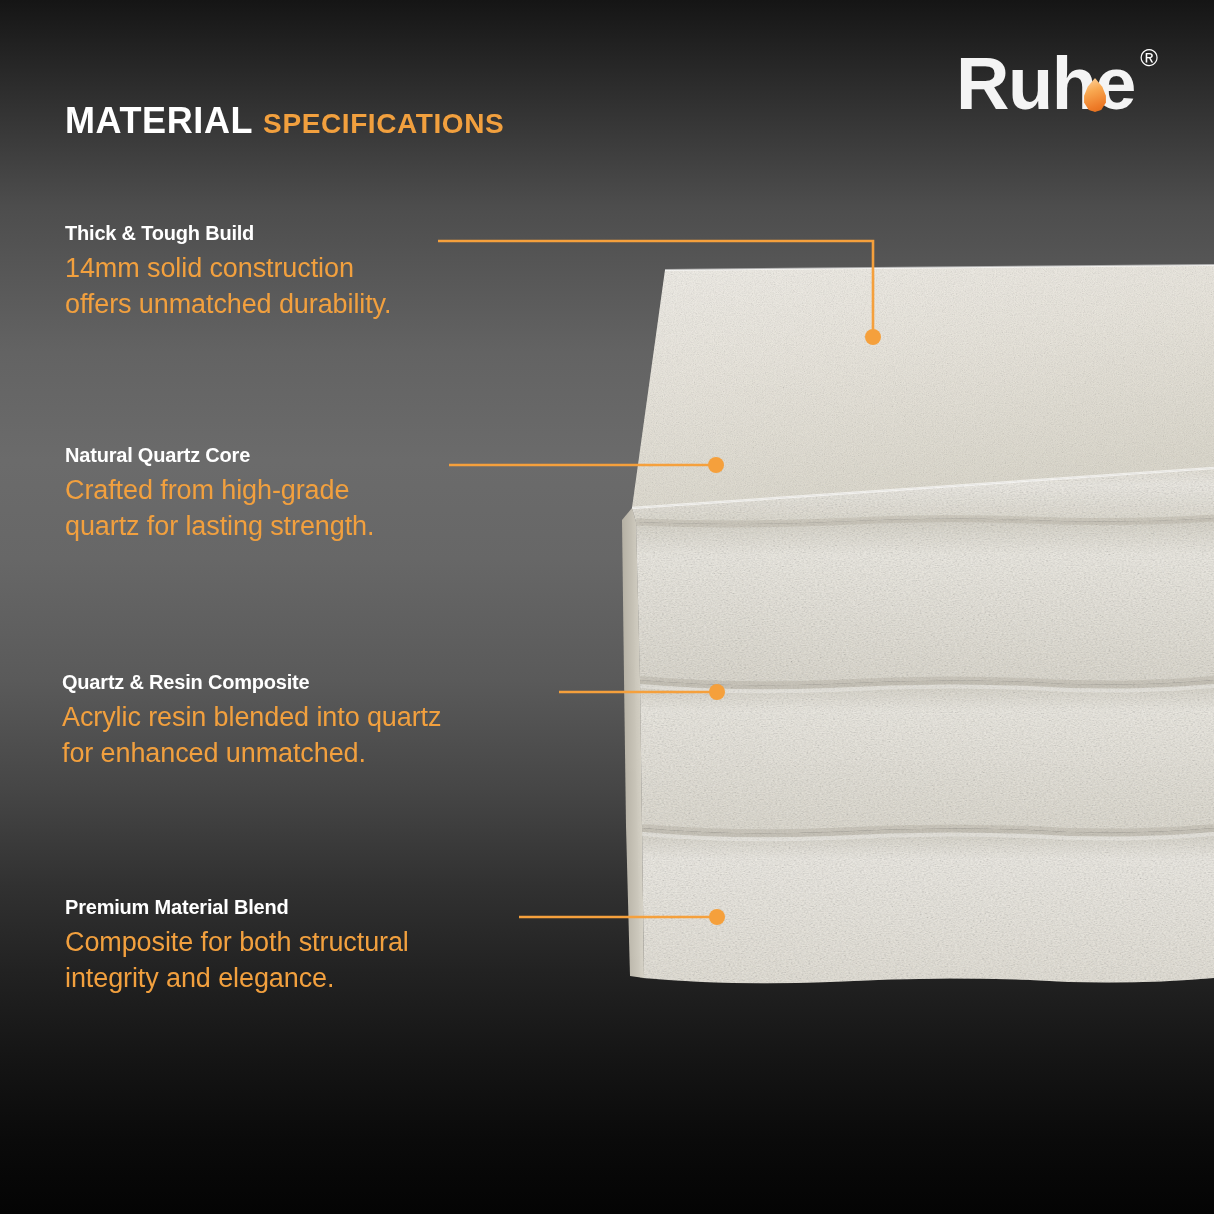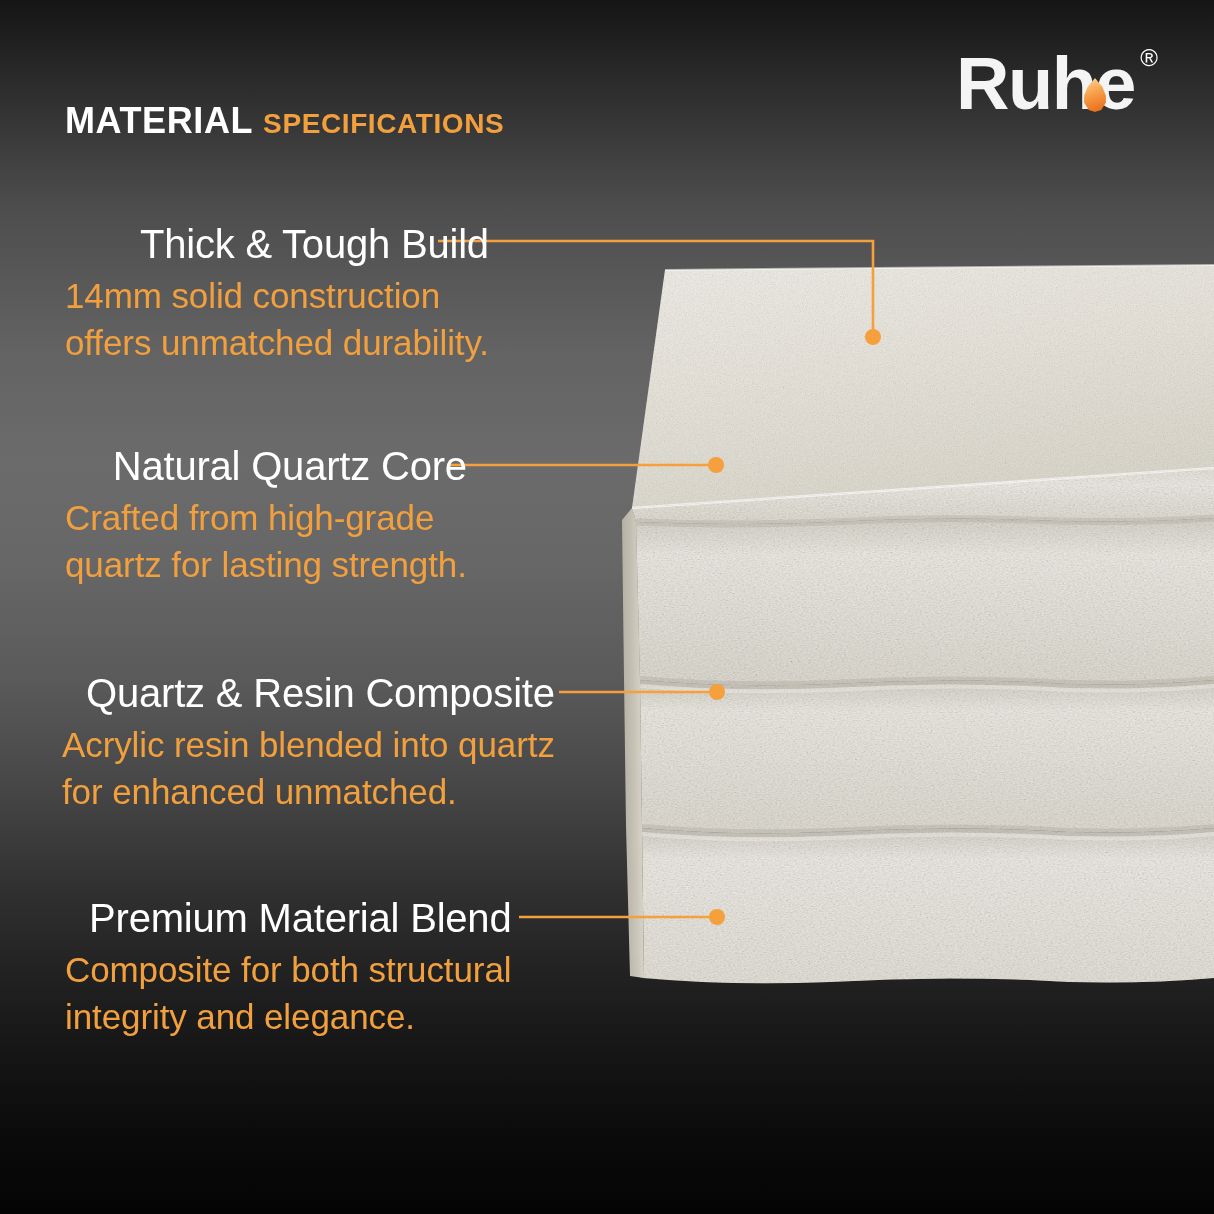--- a/index.html
+++ b/index.html
@@ -83,30 +83,29 @@
   #slab-wrap {
     position:absolute;
     left:600px; top:250px;
     width:614px; height:740px;
   }
   .slab-svg { position:absolute; left:0; top:0; }
 
   
   .callout { position:absolute; }
   .callout .c-title {
-    font-size:40px; font-weight:400;
+    font-size:20px; font-weight:700;
     color:#ffffff;
     letter-spacing:-0.2px;
     white-space:nowrap;
     line-height:1.1;
-    text-align:right;
   }
   .callout .c-body {
     margin-top:6px;
-    font-size:35px; font-weight:400;
+    font-size:27px; font-weight:400;
     color:#F2A03E;
     line-height:1.35;
     letter-spacing:-0.1px;
   }
 
   
   .leader { position:absolute; pointer-events:none; }
   .leader line, .leader polyline {
     stroke:#F5A03C; stroke-width:2.6; fill:none;
   }

